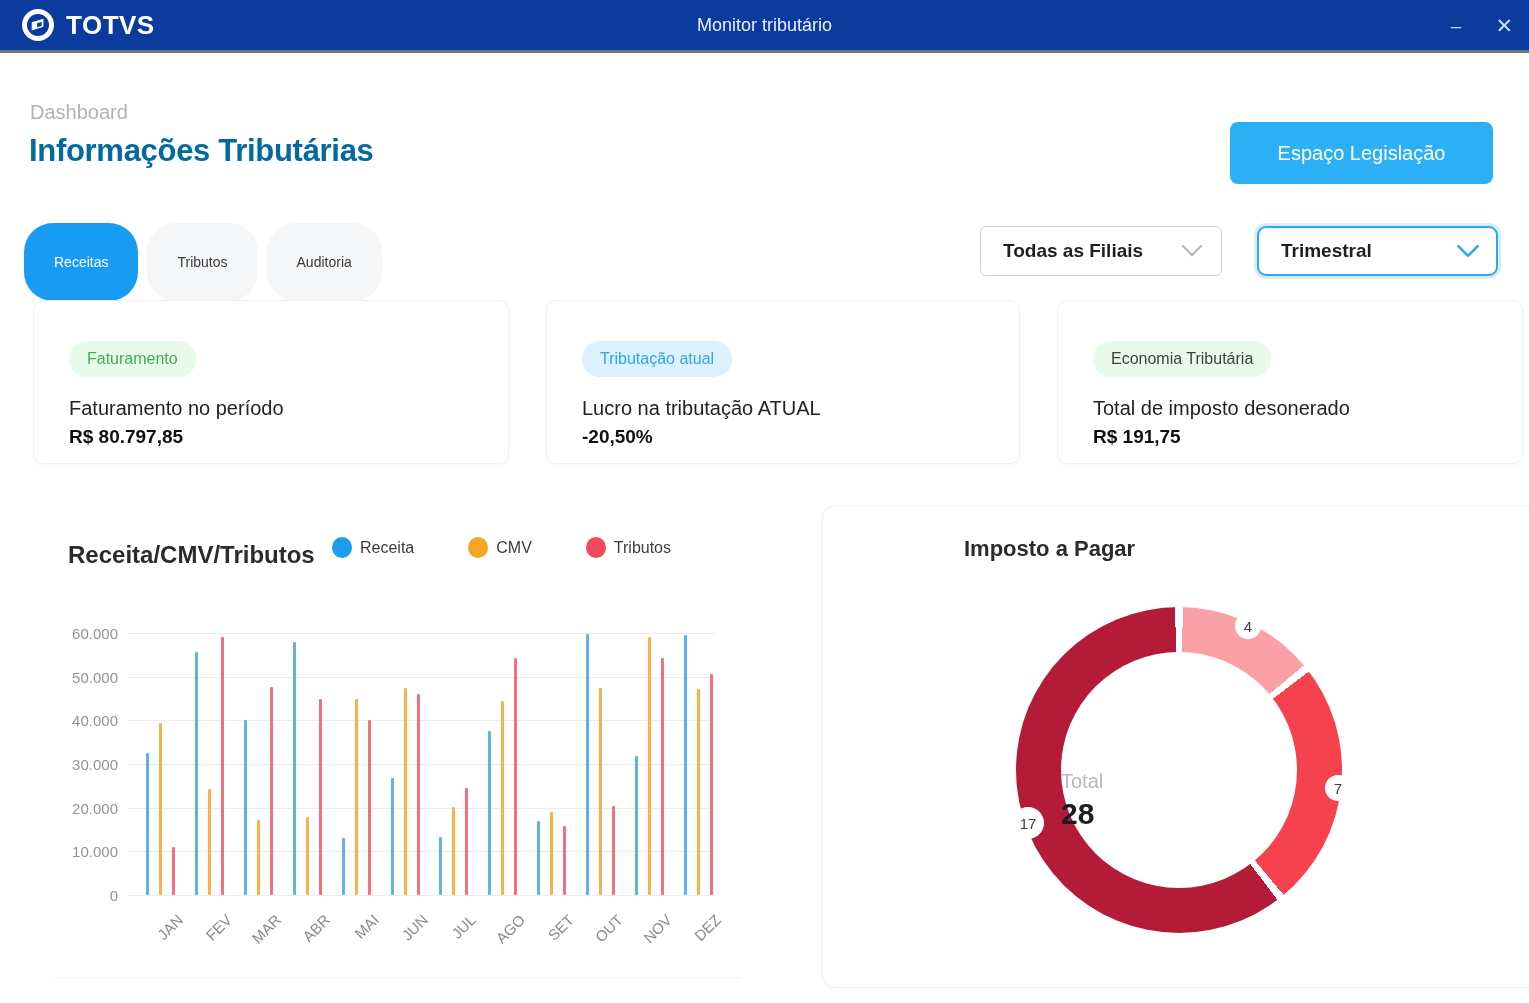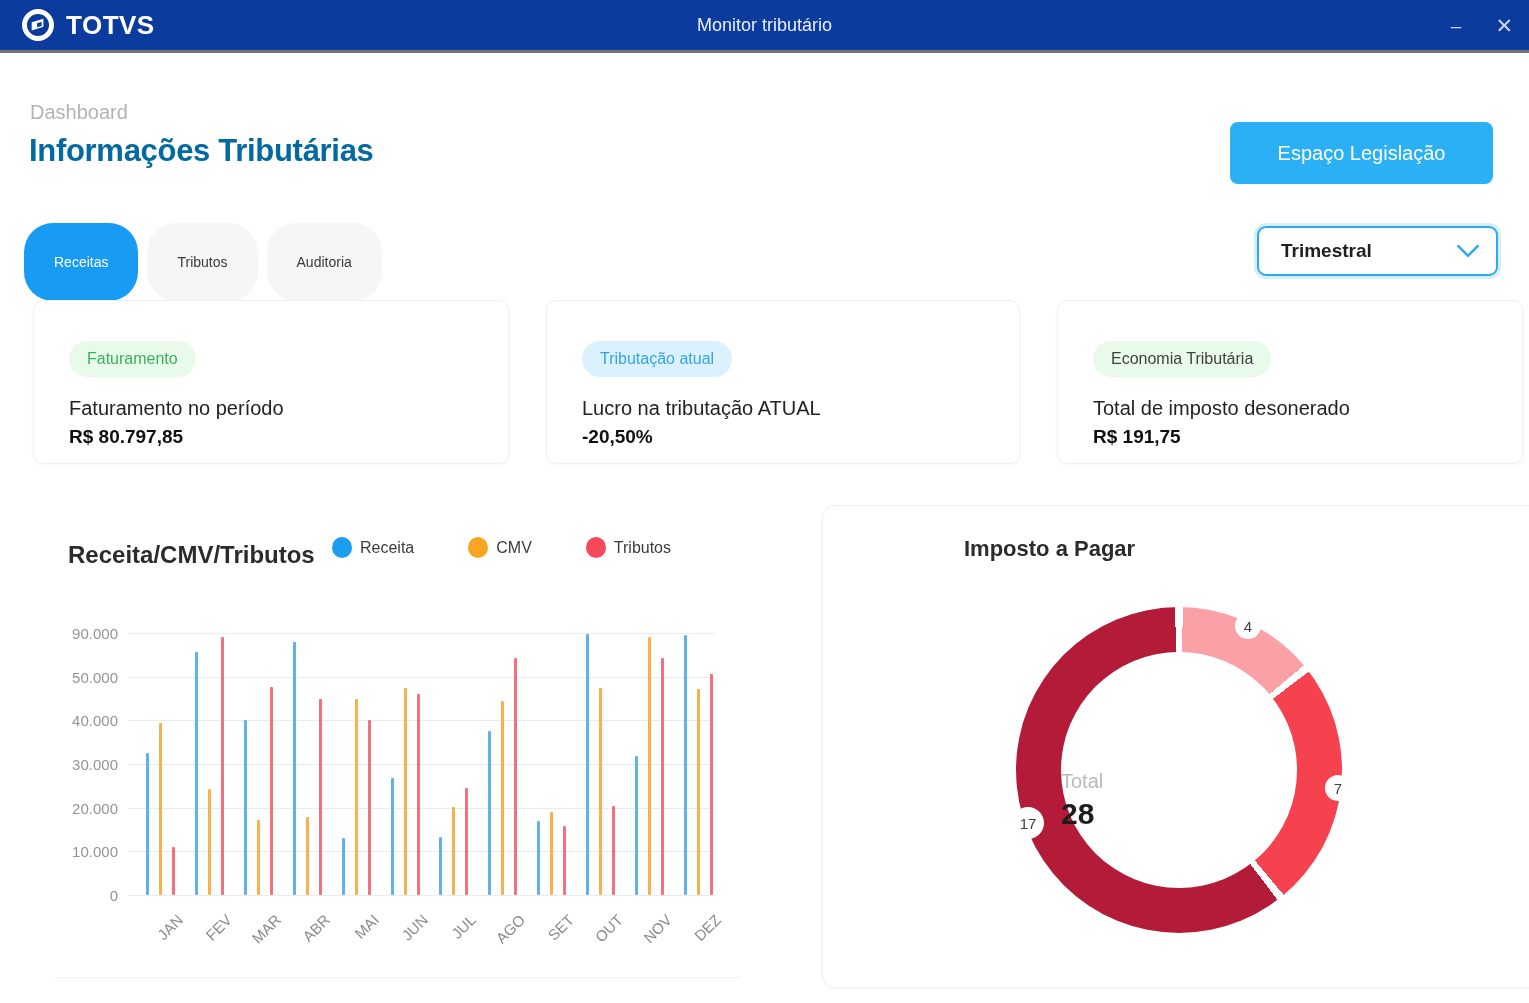--- a/index.html
+++ b/index.html
@@ -92,20 +92,26 @@
   <div class="breadcrumb">Dashboard</div>
   <div class="page-title">Informações Tributárias</div>
   <button class="cta-btn">Espaço Legislação</button>
 
   <div class="tabs">
     <div class="tab active">Receitas</div>
     <div class="tab">Tributos</div>
     <div class="tab">Auditoria</div>
   </div>
 
+  <div class="select select-branch">
+    <span class="select-label">Todas as Filiais</span>
+    <svg width="22" height="14" viewBox="0 0 22 14">
+      <path d="M2 2 L11 11 L20 2" fill="none" stroke="#b9b9b9" stroke-width="2.4" stroke-linecap="round"></path>
+    </svg>
+  </div>
   <div class="select select-period">
     <span class="select-label">Trimestral</span>
     <svg width="24" height="15" viewBox="0 0 22 14">
       <path d="M2 2 L11 11 L20 2" fill="none" stroke="#2fa8f1" stroke-width="2.4" stroke-linecap="round"></path>
     </svg>
   </div>
 
   <div class="card card1">
     <span class="badge" style="background: rgb(232, 251, 234); color: rgb(63, 174, 90);">Faturamento</span>
     <div class="card-label">Faturamento no período</div>
@@ -132,21 +138,21 @@
       <span class="legend-dot" style="background: rgb(246, 166, 35);"></span>
       <span class="legend-label">CMV</span>
     </div>
     <div class="legend-item">
       <span class="legend-dot" style="background: rgb(244, 73, 92);"></span>
       <span class="legend-label">Tributos</span>
     </div>
   </div>
   <div class="bar-plot" id="barPlot">
       <div class="gridline" style="top: 0px;"></div>
-      <div class="ytick" style="top: 0px;">90.000</div>
+      <div class="ytick" style="top: 0px;">60.000</div>
       <div class="gridline" style="top: 43.6667px;"></div>
       <div class="ytick" style="top: 43.6667px;">50.000</div>
       <div class="gridline" style="top: 87.3333px;"></div>
       <div class="ytick" style="top: 87.3333px;">40.000</div>
       <div class="gridline" style="top: 131px;"></div>
       <div class="ytick" style="top: 131px;">30.000</div>
       <div class="gridline" style="top: 174.667px;"></div>
       <div class="ytick" style="top: 174.667px;">20.000</div>
       <div class="gridline" style="top: 218.333px;"></div>
       <div class="ytick" style="top: 218.333px;">10.000</div>

